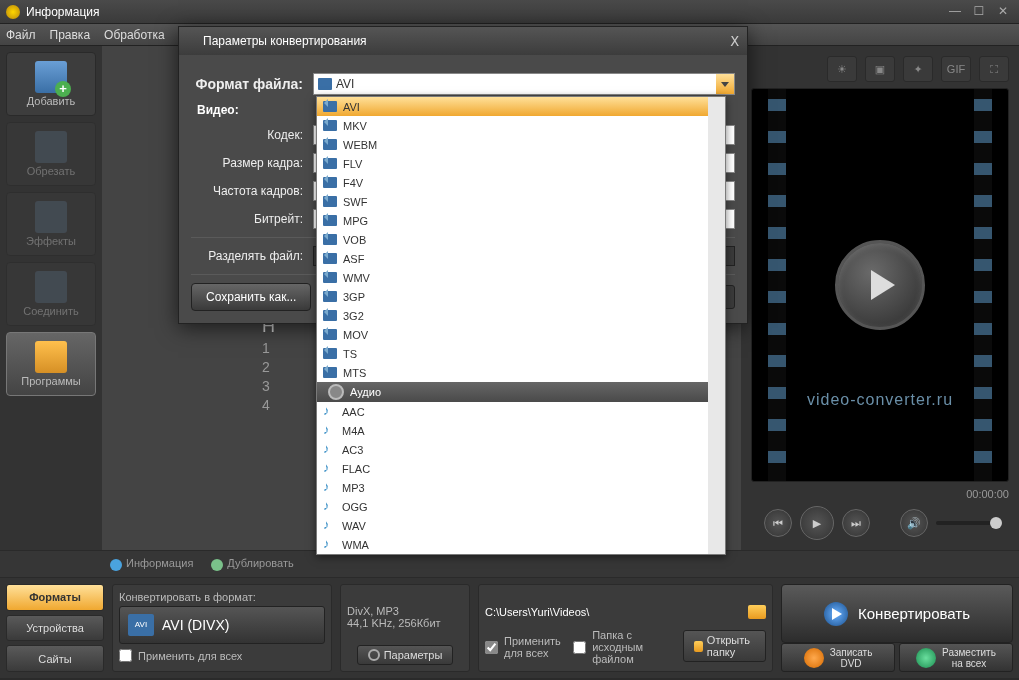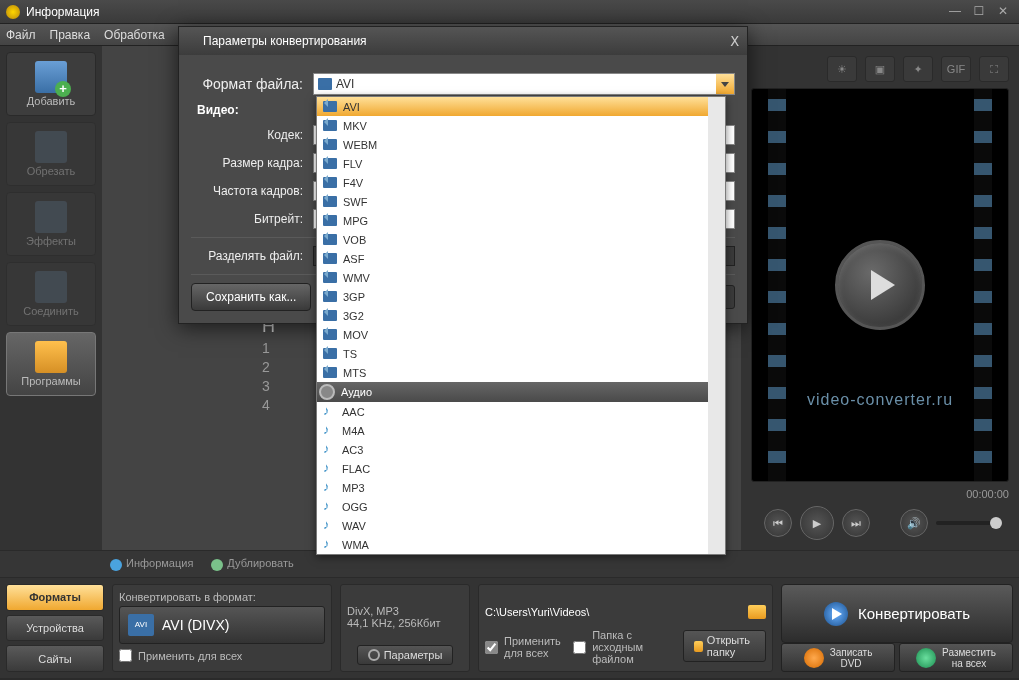--- a/index.html
+++ b/index.html
@@ -64,36 +64,36 @@
 .action-btn .aicn{width:20px;height:20px;border-radius:50%}
 .aicn.dvd{background:radial-gradient(#ffa94d,#d66a00)}
 .aicn.web{background:radial-gradient(#6adf9e,#1a8c4f)}
 
 .dialog{position:absolute;left:178px;top:26px;width:570px;background:#4a4a4a;border:1px solid #222;box-shadow:0 4px 20px rgba(0,0,0,.6);z-index:100}
 .dlg-title{height:28px;background:linear-gradient(#555,#3c3c3c);color:#fff;display:flex;align-items:center;padding:0 8px;font-size:12px}
 .dlg-title .x{margin-left:auto;font-family:monospace;cursor:pointer;color:#ccc;font-size:14px}
 .dlg-body{padding:18px 12px 12px 12px}
 .dlg-row{display:flex;align-items:center;margin-bottom:8px}
 .dlg-label{width:122px;text-align:right;color:#eee;padding-right:10px;font-size:12px}
-.dlg-label.bold{font-weight:normal;font-size:14px}
+.dlg-label.bold{font-weight:bold;font-size:14px}
 .dlg-field{flex:1;height:20px;background:#fff;border:1px solid #888;color:#333;padding:0 4px;font-size:11px;overflow:hidden}
 .combo{flex:1;height:22px;background:#fff;border:1px solid #888;display:flex;align-items:center;padding-left:4px;position:relative}
 .combo .arrow{position:absolute;right:0;top:0;bottom:0;width:18px;background:linear-gradient(#ffe099,#f0a830);display:flex;align-items:center;justify-content:center}
 .combo .arrow::after{content:"";border-top:5px solid #444;border-left:4px solid transparent;border-right:4px solid transparent}
 .combo .vicon{width:14px;height:12px;background:#3a6fa6;margin-right:4px;border-radius:1px}
 .sect{color:#fff;font-weight:bold;margin:6px 0 8px 6px}
 .divider{border-top:1px solid #5a5a5a;margin:8px 0}
 .save-row{display:flex;gap:10px;align-items:center}
 .save-btn{background:linear-gradient(#666,#3a3a3a);border:1px solid #222;border-radius:4px;color:#fff;padding:6px 14px;cursor:pointer;font-size:12px}
 .save-field{flex:1;height:24px;background:#3a3a3a;border:1px solid #222;border-radius:3px}
 
 .dropdown{position:absolute;left:316px;top:96px;width:410px;background:#fff;border:1px solid #7a7a7a;z-index:200;box-shadow:0 2px 8px rgba(0,0,0,.5)}
 .dd-item{height:19px;display:flex;align-items:center;padding:0 6px;font-size:11px;color:#333;cursor:pointer}
 .dd-item.selected{background:linear-gradient(#ffe099,#f0a830)}
-.dd-cat{height:20px;background:linear-gradient(#666,#4a4a4a);color:#fff;display:flex;align-items:center;padding:0 2px;font-size:11px}
+.dd-cat{height:20px;background:linear-gradient(#666,#4a4a4a);color:#fff;display:flex;align-items:center;padding:0 11px;font-size:11px}
 .dd-cat::before{content:"";width:12px;height:12px;border-radius:50%;background:#888;border:2px solid #bbb;margin-right:6px;display:inline-block;position:relative}
 .vicon-sm{width:14px;height:11px;background:#3a6fa6;margin-right:6px;border-radius:1px;position:relative}
 .vicon-sm::after{content:"";position:absolute;left:-3px;top:-2px;border:4px solid transparent;border-right-color:#7aaace}
 .aicon-sm{width:11px;height:13px;margin-right:8px;position:relative}
 .aicon-sm::before{content:"♪";color:#3a8fc6;font-size:13px;position:absolute;left:0;top:-2px}
 .dd-scroll{position:absolute;right:0;top:0;bottom:0;width:17px;background:#e8e8e8}
 .folder-icon{width:18px;height:14px;background:linear-gradient(#ffce5a,#e89a1f);border-radius:2px;display:inline-block}
 .gear-icon{width:12px;height:12px;border-radius:50%;border:2px solid #aaa;display:inline-block;position:relative}
 </style>
 </head>

